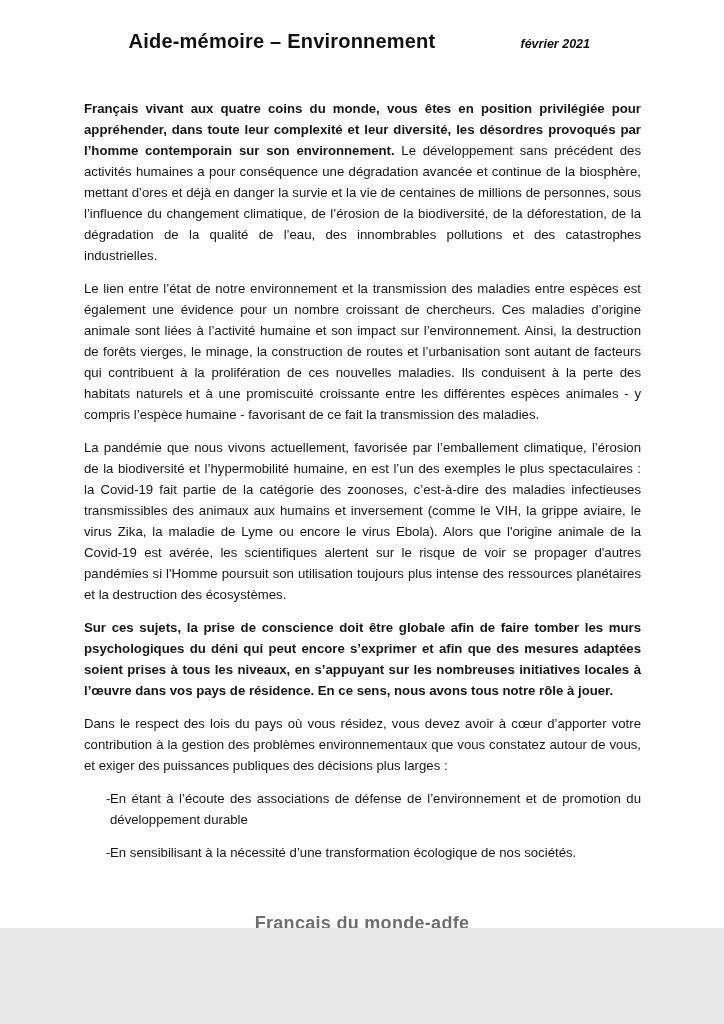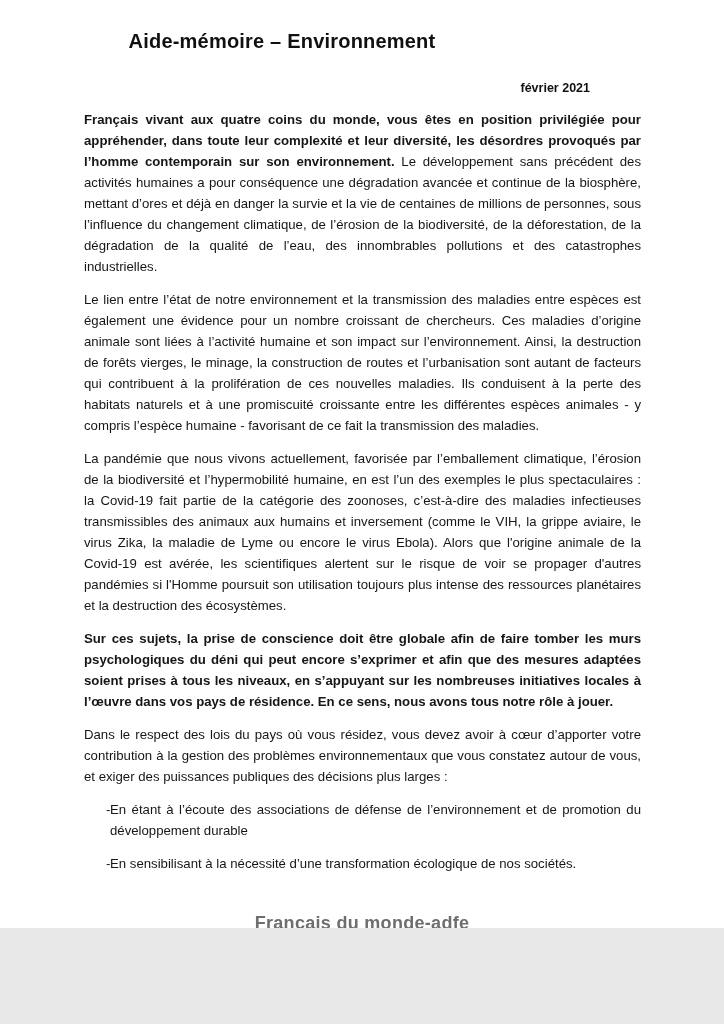--- a/index.html
+++ b/index.html
@@ -15,27 +15,26 @@
   }
   
   .doc-title {
     position:absolute; top:30px; left:0; right:160px;
     margin:0; text-align:center;
     font-size:20px; font-weight:bold; letter-spacing:0.2px;
     color:#111;
   }
   .doc-date {
     position:absolute; top:37px; right:134px;
-    font-size:12.5px; font-weight:700;
+    font-size:12.5px; font-style:italic; font-weight:700;
     color:#111;
-    margin-top:44px;
   }
   
   .content {
-    position:absolute; top:109px; left:84px; width:557px;
+    position:absolute; top:98px; left:84px; width:557px;
     font-size:13.2px; line-height:21px;
     text-align:justify;
   }
   .para { margin:0 0 12px 0; }
   .b { font-weight:bold; }
   .bullets { margin-top:10px; }
   .bullet { display:flex; margin-bottom:12px; }
   .bullet .marker { flex:none; width:26px; padding-left:22px; }
   .bullet .txt { flex:1; }
   

